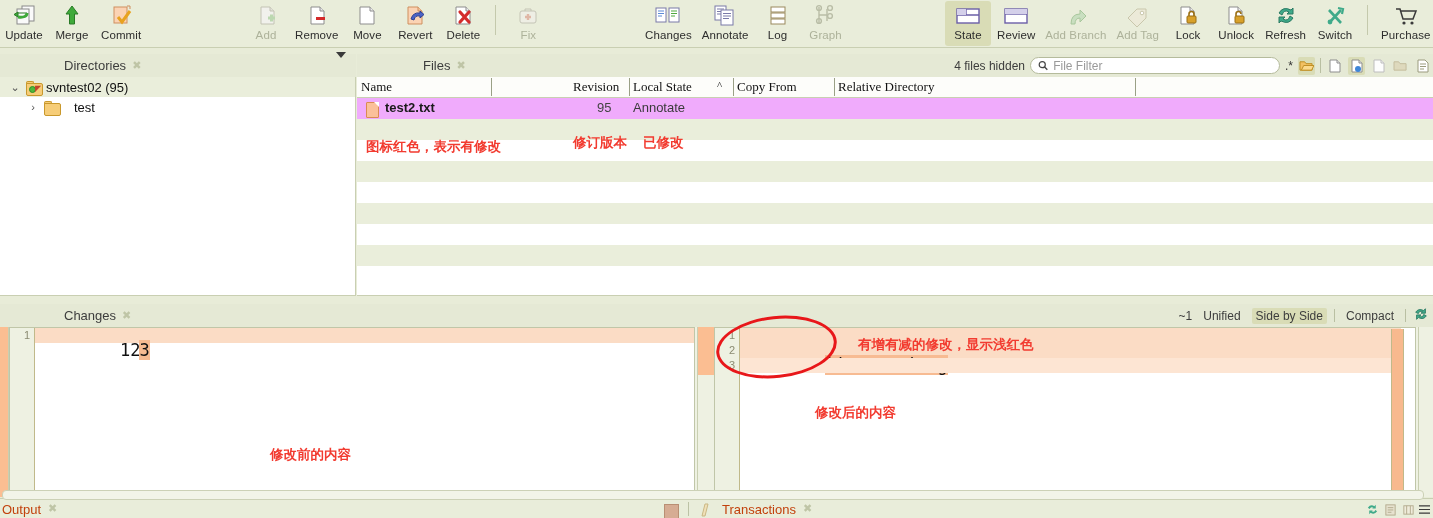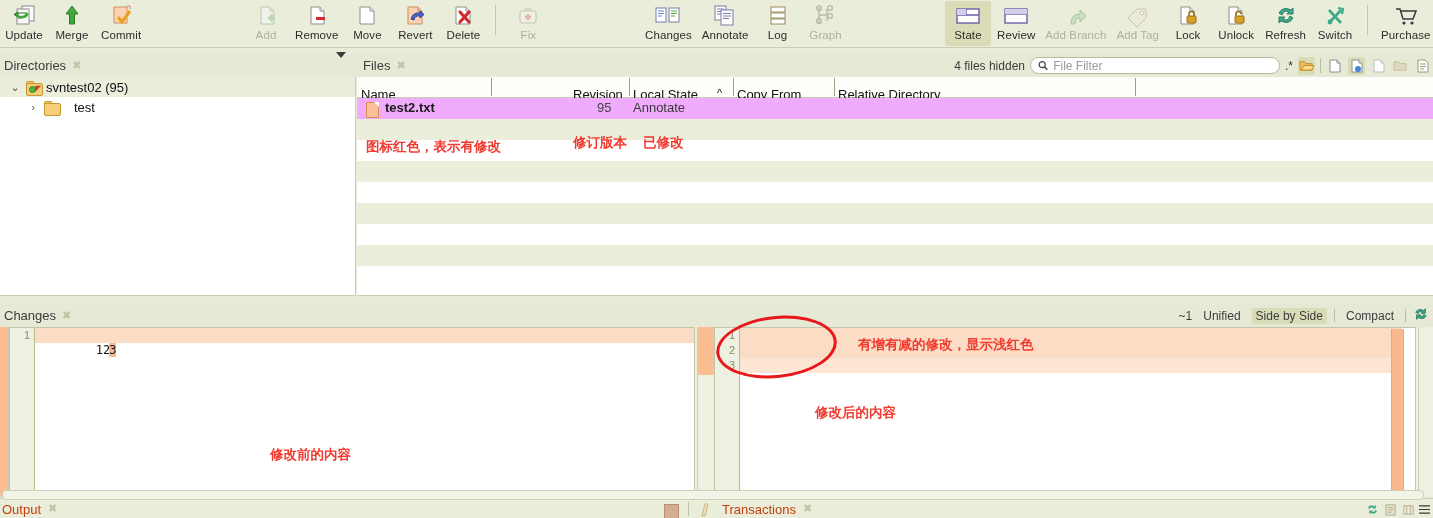--- a/index.html
+++ b/index.html
@@ -30,21 +30,21 @@
   .tb-lbl{font-size:11.5px;line-height:13px;color:#2d2d2d;white-space:nowrap;letter-spacing:0.1px;}
   .tb-btn.dis .tb-lbl{color:#adb29a;}
   .tb-sep{width:1px;height:30px;background:#c4c9ac;margin:5px 8px 0 8px;align-self:flex-start;}
 
   
   .pane-hdr{
     position:absolute;height:23px;background:#e5e9d5;
     display:flex;align-items:center;box-sizing:border-box;
     font-size:13px;color:#3b3b3b;
   }
-  .pane-title{padding-left:4px;font-size:13px;color:#3d3d3d;}
+  .pane-title{padding-left:16px;font-size:13px;color:#3d3d3d;margin-left:48px;}
   .closex{margin-left:6px;color:#bfc5a6;font-size:11px;line-height:11px;}
   .caret-dn{
     width:0;height:0;border-left:5px solid transparent;border-right:5px solid transparent;
     border-top:6px solid #3a3a3a;
   }
 
   
   #dirs-hdr{left:0;top:54px;width:356px;}
   #dirs-body{
     position:absolute;left:0;top:77px;width:355px;height:218px;
@@ -83,21 +83,21 @@
   .mini-ico.on{background:#d9dcb6;border-radius:2px;}
 
   #files-body{
     position:absolute;left:357px;top:77px;width:1076px;height:218px;
     background:#fff;overflow:hidden;border-bottom:1px solid #c9cfb2;
   }
   .col-hdr{
     position:relative;height:20px;background:#fdfdfa;border-bottom:1px solid #c9cfb2;
     font-size:13px;color:#111;
   }
-  .col-hdr .c{position:absolute;top:10px;white-space:nowrap;}
+  .col-hdr .c{position:absolute;top:2px;white-space:nowrap;font-family:Liberation Serif, serif;}
   .col-hdr .vline{position:absolute;top:1px;width:1px;height:18px;background:#9aa086;}
   .frow{height:21px;position:relative;font-size:13px;}
   .frow.alt{background:#eaeedb;}
   .frow.sel{background:#f0abfc;}
   .fcell{position:absolute;top:2px;white-space:nowrap;}
   .fileico{
     position:absolute;left:9px;top:4px;width:11px;height:14px;
     background:#fbc09a;border:1px solid #d98c52;border-radius:1px 4px 1px 1px;
   }
   .fileico:after{content:"";position:absolute;right:-1px;top:-1px;
@@ -126,21 +126,21 @@
     border-right:1px solid #c9cfb2;}
   .marker-strip .hit{position:absolute;left:0;width:8px;background:#fbbe92;}
 
   .diffpane{position:absolute;top:0;height:170px;background:#ffffff;
     border:1px solid #c0c6a8;box-sizing:border-box;overflow:hidden;}
   .gutter{position:absolute;left:0;top:0;width:24px;height:168px;
     background:#eef1e2;border-right:1px solid #c0b98a;}
   .gl{height:15px;line-height:15px;text-align:right;padding-right:4px;
     font-size:11px;color:#8b8b72;font-family:"Liberation Sans",sans-serif;}
   .dline{position:absolute;left:25px;height:15px;line-height:15px;
-    font-family:"DejaVu Sans Mono","Liberation Mono",monospace;font-size:12px;color:#111;
+    font-family:"DejaVu Sans Mono","Liberation Mono",monospace;font-size:17px;color:#111;
     white-space:pre;padding-left:3px;box-sizing:border-box;}
   .dline.chg{background:#fbdcc5;}
   .dline.chg-lite{background:#fde5d3;}
   .caret{display:inline-block;width:1px;height:12px;background:#1a3a6b;
     vertical-align:-2px;margin:0 -1px;}
   .hl-word{background:#f7bb92;}
   .diff-scroll{position:absolute;top:1px;width:11px;height:166px;background:#f8b98e;
     border-left:1px solid #c0b98a;border-right:1px solid #c0b98a;}
 
   

